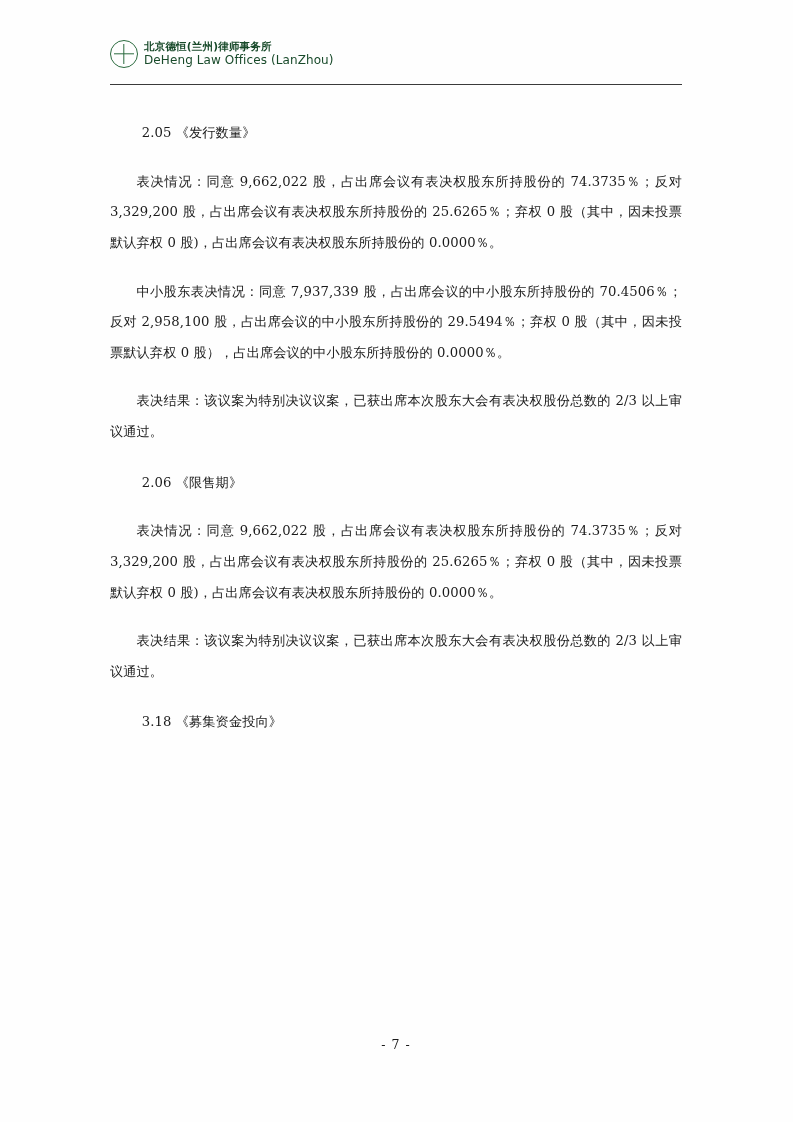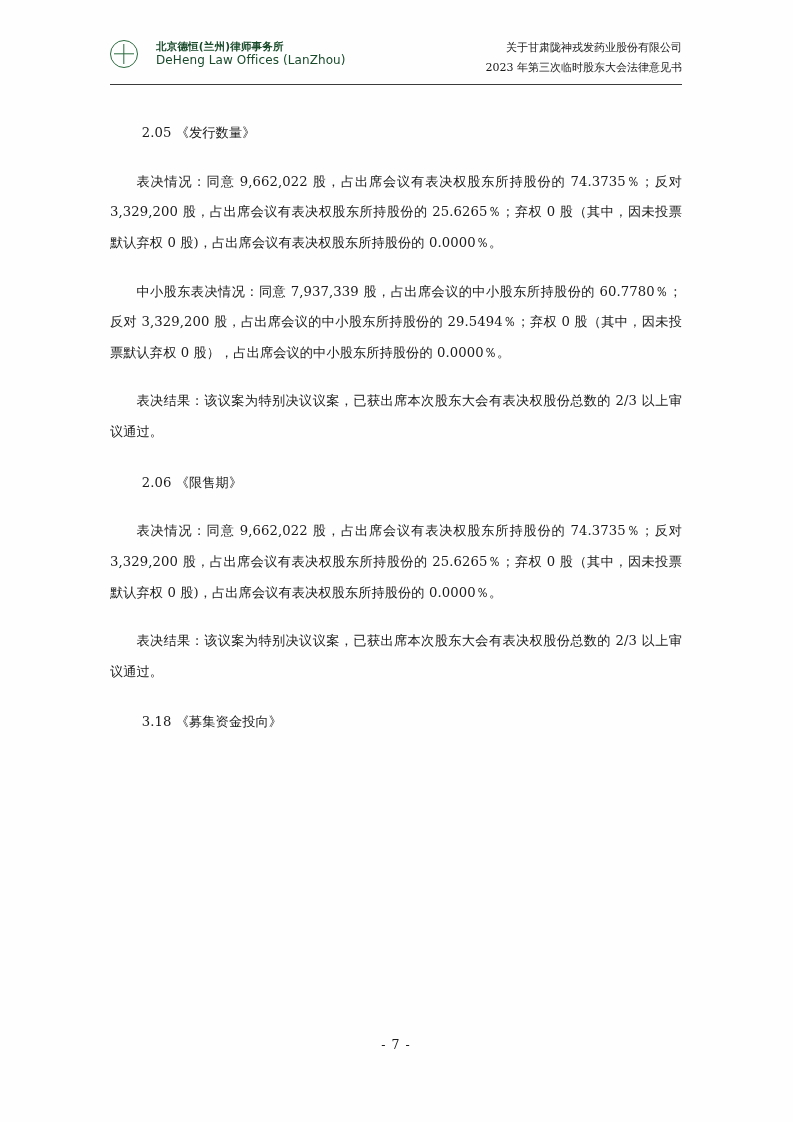--- a/index.html
+++ b/index.html
@@ -29,21 +29,21 @@
   .doc-header {
     position: relative;
     height: 46px;
   }
   .logo-block {
     position: absolute;
     left: 0;
     top: 4px;
     display: flex;
     align-items: center;
-    gap: 18px;
+    gap: 6px;
   }
   .logo-mark {
     width: 26px;
     height: 26px;
     border-radius: 50%;
     border: 1.6px solid #2b6b3f;
     position: relative;
     flex: 0 0 auto;
   }
   .logo-mark::before {
@@ -143,32 +143,28 @@
   <div class="content">
 
     <div class="doc-header">
       <div class="logo-block">
         <div class="logo-mark"></div>
         <div class="logo-text">
           <div class="logo-cn">北京德恒(兰州)律师事务所</div>
           <div class="logo-en">DeHeng Law Offices (LanZhou)</div>
         </div>
       </div>
-      <div class="header-right">
-        <div>关于甘肃陇神戎发药业股份有限公司</div>
-        <div>2023 年第三次临时股东大会法律意见书</div>
-      </div>
       <div class="rule"></div>
     </div>
 
     <div class="body-text">
 
       <p class="heading">2.05 《发行数量》</p>
       <p class="indent gap">表决情况：同意 9,662,022 股，占出席会议有表决权股东所持股份的 74.3735％；反对 3,329,200 股，占出席会议有表决权股东所持股份的 25.6265％；弃权 0 股（其中，因未投票默认弃权 0 股)，占出席会议有表决权股东所持股份的 0.0000％。</p>
-      <p class="indent gap">中小股东表决情况：同意 7,937,339 股，占出席会议的中小股东所持股份的 60.7780％；反对 3,329,200 股，占出席会议的中小股东所持股份的 29.5494％；弃权 0 股（其中，因未投票默认弃权 0 股），占出席会议的中小股东所持股份的 0.0000％。</p>
+      <p class="indent gap">中小股东表决情况：同意 7,937,339 股，占出席会议的中小股东所持股份的 70.4506％；反对 2,958,100 股，占出席会议的中小股东所持股份的 29.5494％；弃权 0 股（其中，因未投票默认弃权 0 股），占出席会议的中小股东所持股份的 0.0000％。</p>
       <p class="indent gap">表决结果：该议案为特别决议议案，已获出席本次股东大会有表决权股份总数的 2/3 以上审议通过。</p>
 
       <p class="heading">2.06 《限售期》</p>
       <p class="indent gap">表决情况：同意 9,662,022 股，占出席会议有表决权股东所持股份的 74.3735％；反对 3,329,200 股，占出席会议有表决权股东所持股份的 25.6265％；弃权 0 股（其中，因未投票默认弃权 0 股)，占出席会议有表决权股东所持股份的 0.0000％。</p>
       <p class="indent gap">表决结果：该议案为特别决议议案，已获出席本次股东大会有表决权股份总数的 2/3 以上审议通过。</p>
 
       <p class="heading">3.18 《募集资金投向》</p>
     </div>
 
     <div class="footer">- 7 -</div>

